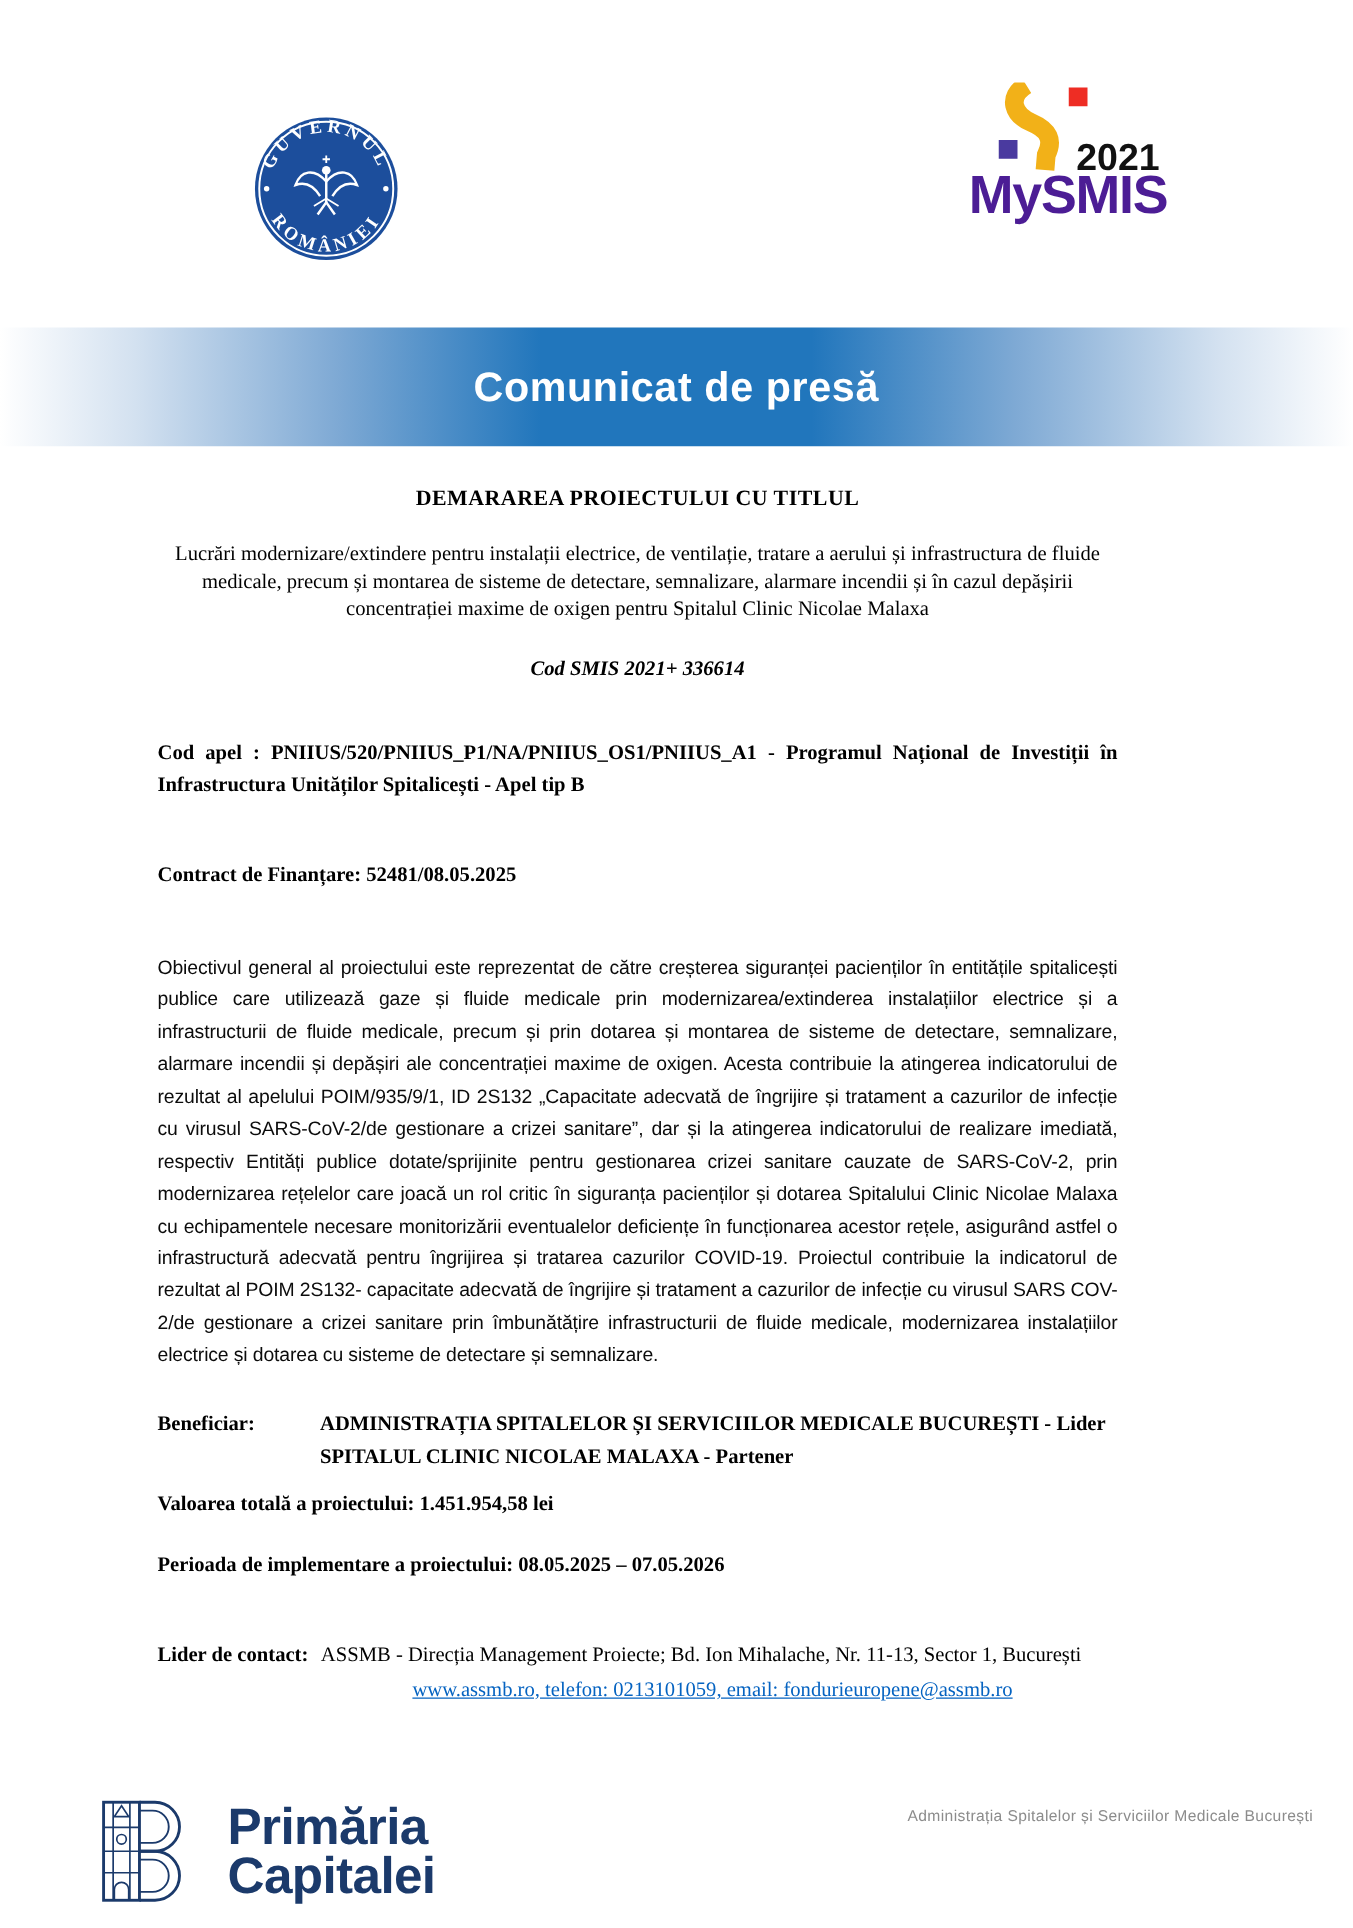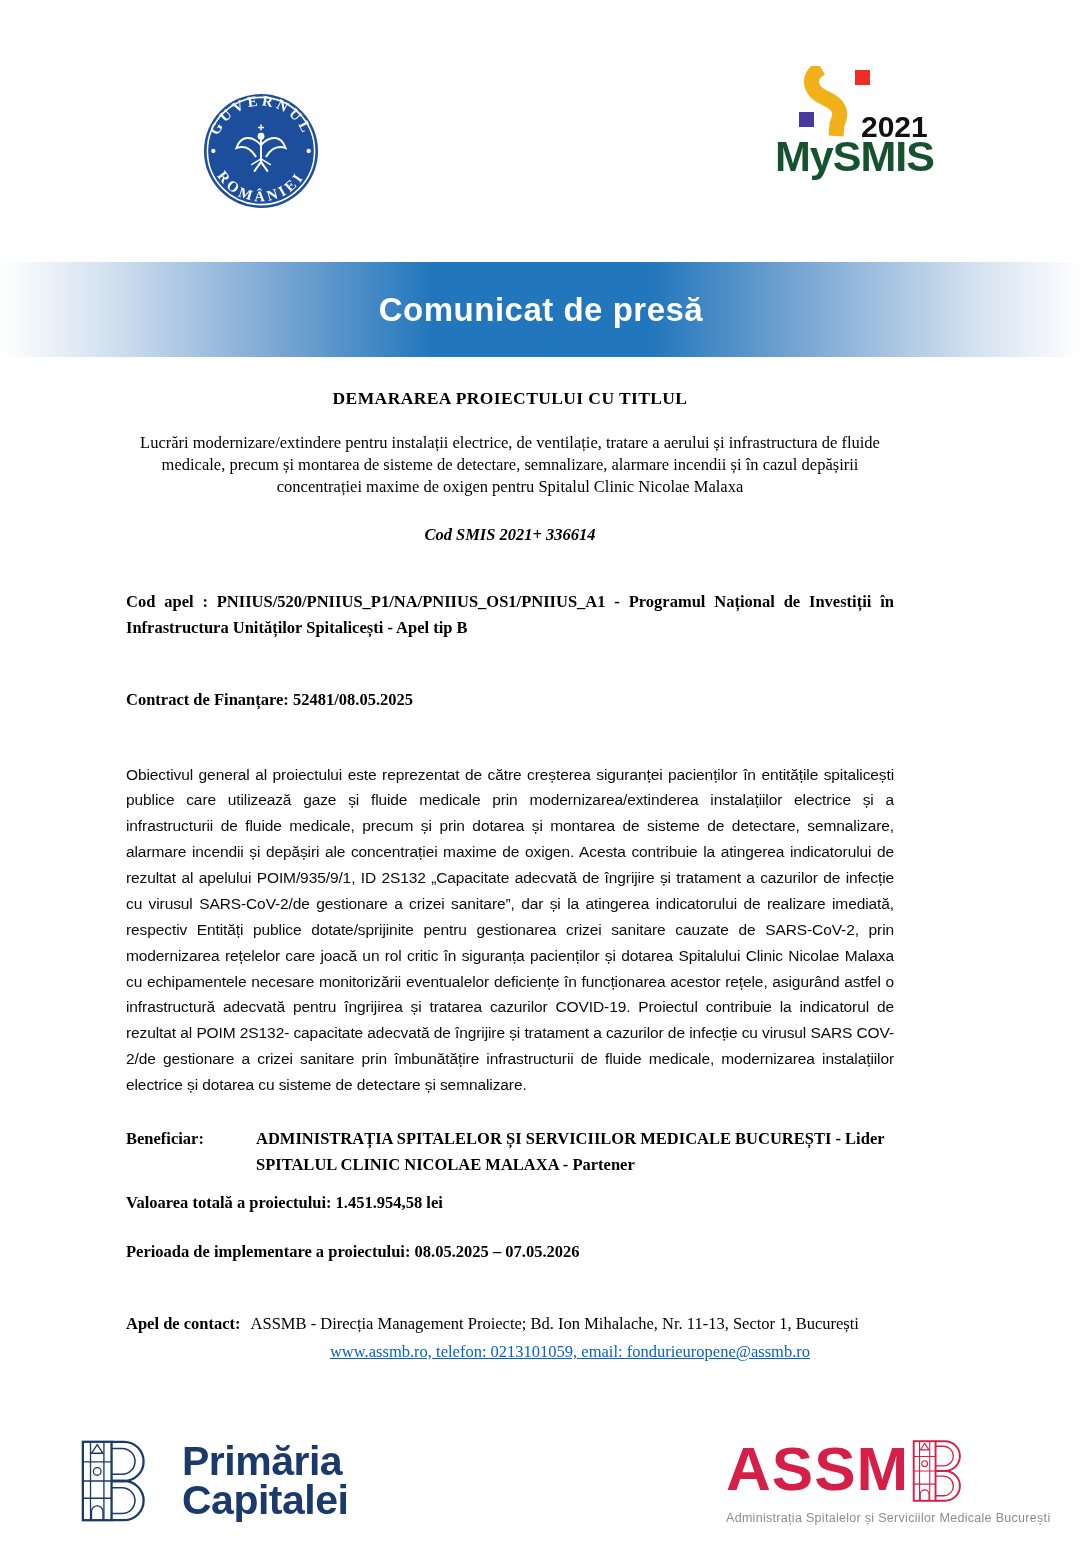--- a/index.html
+++ b/index.html
@@ -17,21 +17,21 @@
   .gov-seal { position:absolute; left:202px; top:92px; width:118px; height:118px; }
   .mysmis { position:absolute; left:775px; top:58px; width:175px; height:125px; }
   .mysmis-art { position:absolute; left:16px; top:8px; }
   .mysmis-year {
     position:absolute; left:86px; top:52px;
     font-family:"Liberation Sans", sans-serif; font-weight:bold; font-size:30px; color:#111;
   }
   .mysmis-name {
     position:absolute; left:0px; top:74px;
     font-family:"Liberation Sans", sans-serif; font-weight:bold; font-size:43px;
-    letter-spacing:-1px; color:#14532d;
+    letter-spacing:-1px; color:#4c1d95;
   }
 
   
   .banner {
     position:absolute; left:0; top:262px; width:1082px; height:95px;
     background:linear-gradient(90deg,
       #ffffff 0%, #d3e1f0 10%, #7ea9d4 25%, #2176bc 40%,
       #2176bc 60%, #7ea9d4 75%, #d3e1f0 90%, #ffffff 100%);
     display:flex; align-items:center; justify-content:center;
   }
@@ -167,21 +167,21 @@
         <span>SPITALUL CLINIC NICOLAE MALAXA - Partener</span>
       </span>
     </div>
 
     <p class="value-line v1">Valoarea totală a proiectului: 1.451.954,58 lei</p>
 
 
     <p class="value-line v3">Perioada de implementare a proiectului:  08.05.2025 – 07.05.2026</p>
 
     <div class="contact">
-      <span class="label">Apel de contact:</span><span>ASSMB - Direcția Management Proiecte; Bd. Ion Mihalache, Nr. 11-13, Sector 1, București</span>
+      <span class="label">Lider de contact:</span><span>ASSMB - Direcția Management Proiecte; Bd. Ion Mihalache, Nr. 11-13, Sector 1, București</span>
       <div class="contact-link-line">
         <a class="contact-link" href="#">www.assmb.ro, telefon: 0213101059, email: fondurieuropene@assmb.ro</a>
       </div>
     </div>
   </div>
 
   <div class="footer">
 
     <div class="primaria">
       <svg width="88" height="86" viewBox="0 0 92 88" xmlns="http://www.w3.org/2000/svg">
@@ -198,34 +198,17 @@
           <path d="M33 51 h11 a13.5 13.5 0 0 1 0 27 h-11" stroke-width="1.6"></path>
         </g>
       </svg>
       <div class="primaria-text">
         <div>Primăria</div>
         <div>Capitalei</div>
       </div>
     </div>
 
     <div class="assmb">
-      <div class="assmb-row">
-        <span class="assmb-name">ASSM</span>
-        <svg class="assmb-mono" width="68" height="64" viewBox="0 0 92 88" xmlns="http://www.w3.org/2000/svg">
-          <g stroke="#d51f48" fill="none" stroke-width="2.6">
-            <rect x="3" y="3" width="30" height="82"></rect>
-            <path d="M11 3 v82 M25 3 v82" stroke-width="1.5"></path>
-            <path d="M3 24 h30 M3 44 h30 M3 62 h30" stroke-width="1.5"></path>
-            <path d="M18 6 l6 9 h-12 z" stroke-width="1.5"></path>
-            <path d="M12 85 v-9 a6 6 0 0 1 12 0 v9" stroke-width="1.5"></path>
-            <circle cx="18" cy="34" r="4" stroke-width="1.5"></circle>
-            <path d="M33 3 h13 a20.5 20.5 0 0 1 0 41 h-13"></path>
-            <path d="M33 10 h11 a13.5 13.5 0 0 1 0 27 h-11" stroke-width="1.8"></path>
-            <path d="M33 44 h13 a20.5 20.5 0 0 1 0 41 h-13"></path>
-            <path d="M33 51 h11 a13.5 13.5 0 0 1 0 27 h-11" stroke-width="1.8"></path>
-          </g>
-        </svg>
-      </div>
       <div class="assmb-caption">Administrația Spitalelor și Serviciilor Medicale București</div>
     </div>
   </div>
 
 </div>
 
 </body></html>

